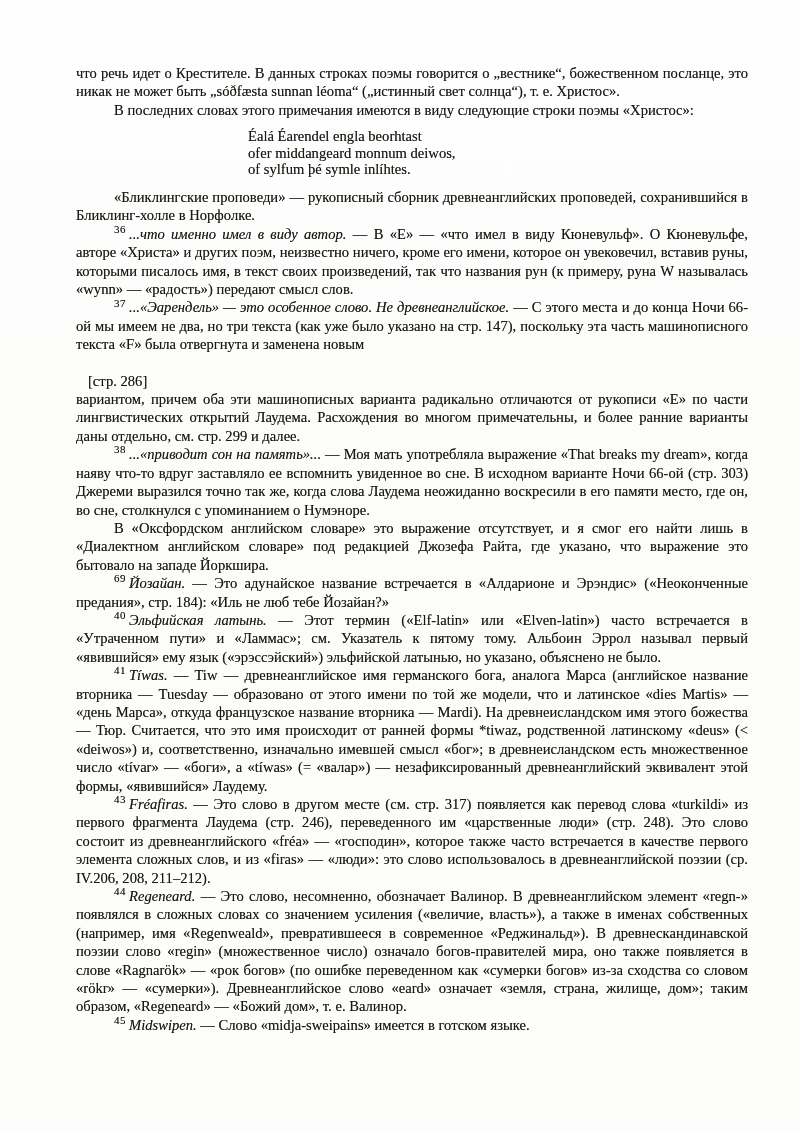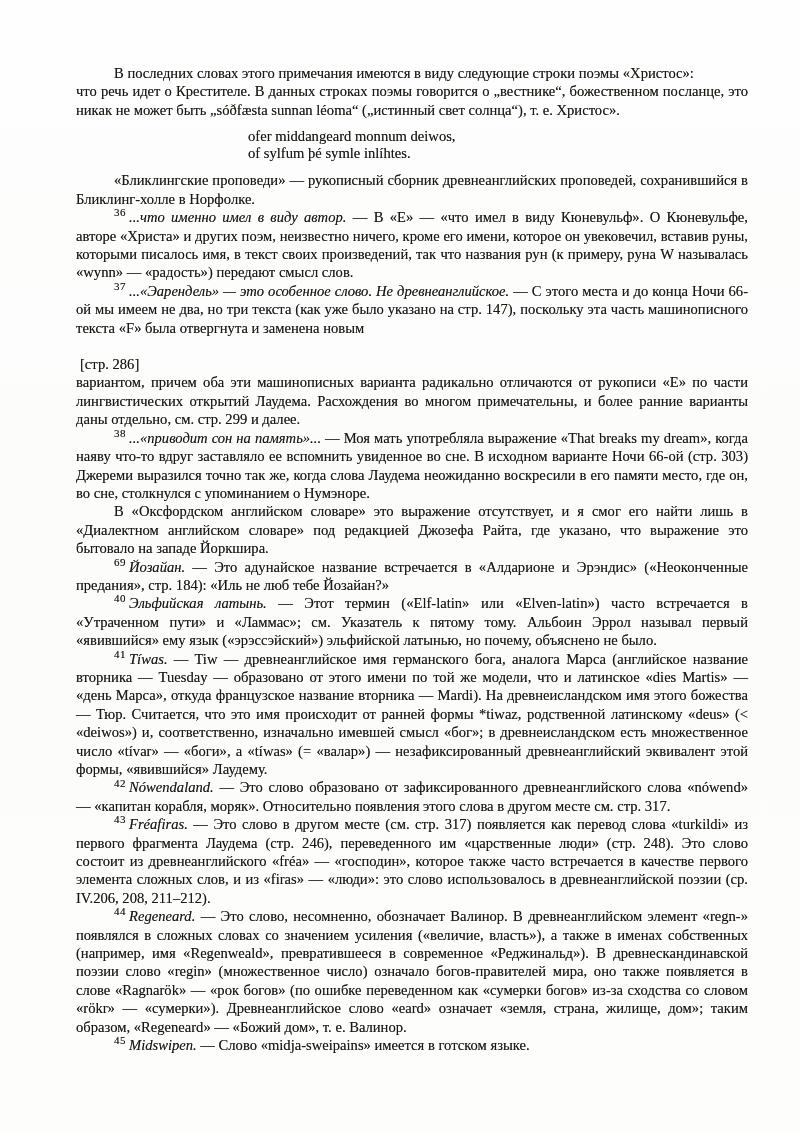--- a/index.html
+++ b/index.html
@@ -49,44 +49,44 @@
     font-size: 11px;
     line-height: 0;
     vertical-align: super;
     letter-spacing: 0.5px;
     margin-right: 3px;
   }
   .seg-italic {
     font-style: italic;
   }
   .page-marker {
-    margin: 18px 0 0 4px;
+    margin: 18px 0 0 12px;
     text-indent: 0;
     text-align: left;
   }
 </style>
 </head>
 <body>
 
 <main class="page">
   <article class="text-block" id="doc-content">
+      <p class="para noindent"><span class="seg-normal">что речь идет о Крестителе. В данных строках поэмы говорится о „вестнике“, божественном посланце, это никак не может быть „sóðfæsta sunnan léoma“ („истинный свет солнца“), т. е. Христос».</span></p>
       <p class="para"><span class="seg-normal">В последних словах этого примечания имеются в виду следующие строки поэмы «Христос»:</span></p>
-      <p class="para noindent"><span class="seg-normal">что речь идет о Крестителе. В данных строках поэмы говорится о „вестнике“, божественном посланце, это никак не может быть „sóðfæsta sunnan léoma“ („истинный свет солнца“), т. е. Христос».</span></p>
       <div class="poem">
+        <div class="poem-line">Éalá Éarendel engla beorhtast</div>
         <div class="poem-line">ofer middangeard monnum deiwos,</div>
         <div class="poem-line">of sylfum þé symle inlíhtes.</div>
       </div>
       <p class="para"><span class="seg-normal">«Бликлингские проповеди» — рукописный сборник древнеанглийских проповедей, сохранившийся в Бликлинг-холле в Норфолке.</span></p>
       <p class="para"><sup class="fn-marker">36</sup><span class="seg-italic">...что именно имел в виду автор.</span><span class="seg-normal"> — В «Е» — «что имел в виду Кюневульф». О Кюневульфе, авторе «Христа» и других поэм, неизвестно ничего, кроме его имени, которое он увековечил, вставив руны, которыми писалось имя, в текст своих произведений, так что названия рун (к примеру, руна W называлась «wynn» — «радость») передают смысл слов.</span></p>
       <p class="para"><sup class="fn-marker">37</sup><span class="seg-italic">...«Эарендель» — это особенное слово. Не древнеанглийское.</span><span class="seg-normal"> — С этого места и до конца Ночи 66-ой мы имеем не два, но три текста (как уже было указано на стр. 147), поскольку эта часть машинописного текста «F» была отвергнута и заменена новым</span></p>
       <p class="page-marker">[стр. 286]</p>
       <p class="para noindent"><span class="seg-normal">вариантом, причем оба эти машинописных варианта радикально отличаются от рукописи «Е» по части лингвистических открытий Лаудема. Расхождения во многом примечательны, и более ранние варианты даны отдельно, см. стр. 299 и далее.</span></p>
       <p class="para"><sup class="fn-marker">38</sup><span class="seg-italic">...«приводит сон на память»...</span><span class="seg-normal"> — Моя мать употребляла выражение «That breaks my dream», когда наяву что-то вдруг заставляло ее вспомнить увиденное во сне. В исходном варианте Ночи 66-ой (стр. 303) Джереми выразился точно так же, когда слова Лаудема неожиданно воскресили в его памяти место, где он, во сне, столкнулся с упоминанием о Нумэноре.</span></p>
       <p class="para"><span class="seg-normal">В «Оксфордском английском словаре» это выражение отсутствует, и я смог его найти лишь в «Диалектном английском словаре» под редакцией Джозефа Райта, где указано, что выражение это бытовало на западе Йоркшира.</span></p>
       <p class="para"><sup class="fn-marker">69</sup><span class="seg-italic">Йозайан.</span><span class="seg-normal"> — Это адунайское название встречается в «Алдарионе и Эрэндис» («Неоконченные предания», стр. 184): «Иль не люб тебе Йозайан?»</span></p>
-      <p class="para"><sup class="fn-marker">40</sup><span class="seg-italic">Эльфийская латынь.</span><span class="seg-normal"> — Этот термин («Elf-latin» или «Elven-latin») часто встречается в «Утраченном пути» и «Ламмас»; см. Указатель к пятому тому. Альбоин Эррол называл первый «явившийся» ему язык («эрэссэйский») эльфийской латынью, но почему, объяснено не было.</span></p>
+      <p class="para"><sup class="fn-marker">40</sup><span class="seg-italic">Эльфийская латынь.</span><span class="seg-normal"> — Этот термин («Elf-latin» или «Elven-latin») часто встречается в «Утраченном пути» и «Ламмас»; см. Указатель к пятому тому. Альбоин Эррол называл первый «явившийся» ему язык («эрэссэйский») эльфийской латынью, но указано, объяснено не было.</span></p>
       <p class="para"><sup class="fn-marker">41</sup><span class="seg-italic">Tíwas.</span><span class="seg-normal"> — Tiw — древнеанглийское имя германского бога, аналога Марса (английское название вторника — Tuesday — образовано от этого имени по той же модели, что и латинское «dies Martis» — «день Марса», откуда французское название вторника — Mardi). На древнеисландском имя этого божества — Тюр. Считается, что это имя происходит от ранней формы *tiwaz, родственной латинскому «deus» (&lt; «deiwos») и, соответственно, изначально имевшей смысл «бог»; в древнеисландском есть множественное число «tívar» — «боги», а «tíwas» (= «валар») — незафиксированный древнеанглийский эквивалент этой формы, «явившийся» Лаудему.</span></p>
-      <p class="para"><sup class="fn-marker">42</sup><span class="seg-italic">Nówendaland.</span><span class="seg-normal"> — Это слово образовано от зафиксированного древнеанглийского слова «nówend» — «капитан корабля, моряк». Относительно появления этого слова в другом месте см. стр. 317.</span></p>
       <p class="para"><sup class="fn-marker">43</sup><span class="seg-italic">Fréafiras.</span><span class="seg-normal"> — Это слово в другом месте (см. стр. 317) появляется как перевод слова «turkildi» из первого фрагмента Лаудема (стр. 246), переведенного им «царственные люди» (стр. 248). Это слово состоит из древнеанглийского «fréa» — «господин», которое также часто встречается в качестве первого элемента сложных слов, и из «firas» — «люди»: это слово использовалось в древнеанглийской поэзии (ср. IV.206, 208, 211–212).</span></p>
       <p class="para"><sup class="fn-marker">44</sup><span class="seg-italic">Regeneard.</span><span class="seg-normal"> — Это слово, несомненно, обозначает Валинор. В древнеанглийском элемент «regn-» появлялся в сложных словах со значением усиления («величие, власть»), а также в именах собственных (например, имя «Regenweald», превратившееся в современное «Реджинальд»). В древнескандинавской поэзии слово «regin» (множественное число) означало богов-правителей мира, оно также появляется в слове «Ragna­rök» — «рок богов» (по ошибке переведенном как «сумерки богов» из-за сходства со словом «rökr» — «сумерки»). Древнеанглийское слово «eard» означает «земля, страна, жилище, дом»; таким образом, «Regeneard» — «Божий дом», т. е. Валинор.</span></p>
       <p class="para"><sup class="fn-marker">45</sup><span class="seg-italic">Midswipen.</span><span class="seg-normal"> — Слово «midja-sweipains» имеется в готском языке.</span></p>
     </article>
 </main>
 
 </body></html>

